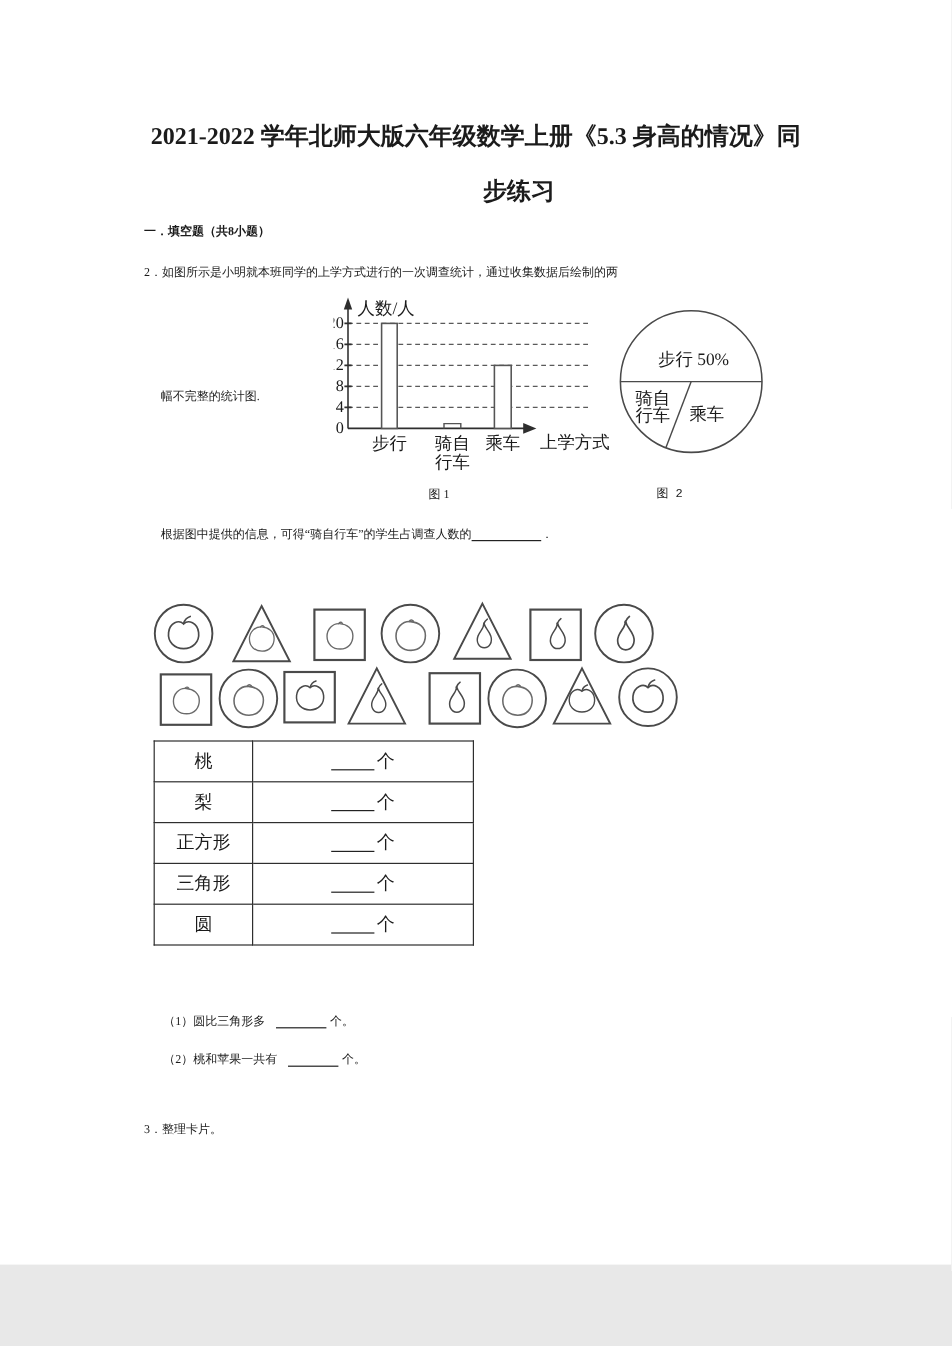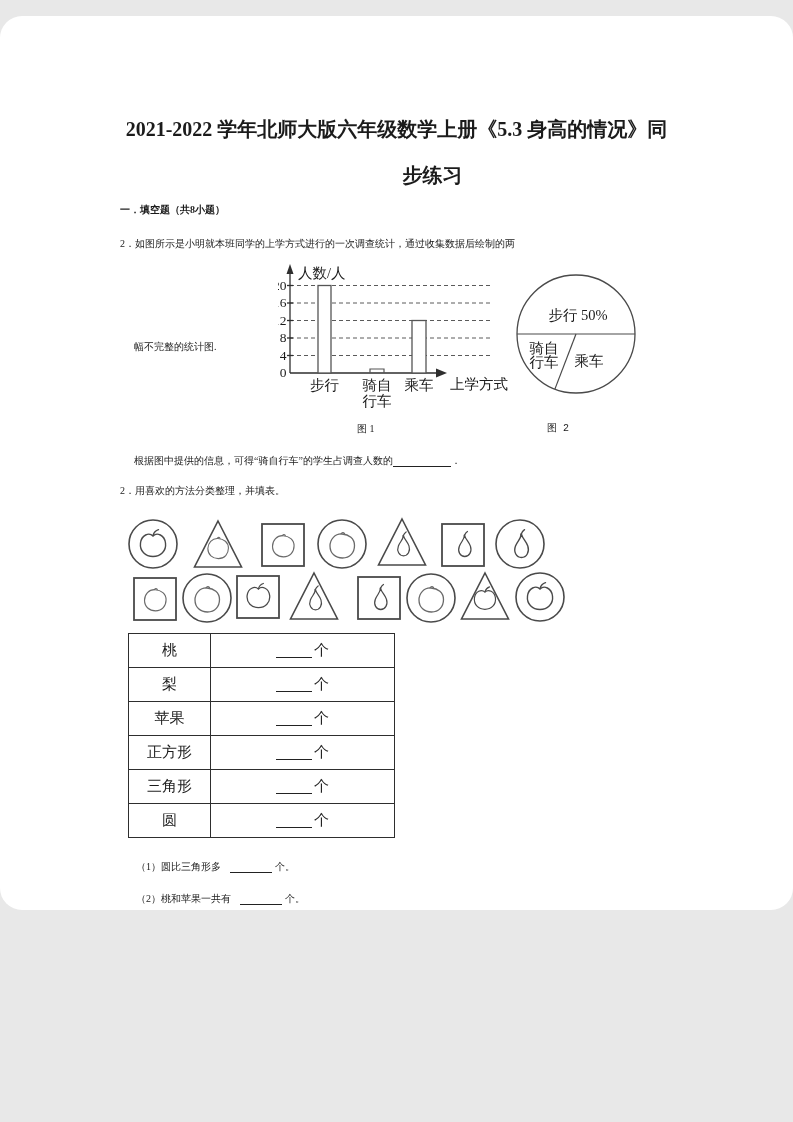--- a/index.html
+++ b/index.html
@@ -1,21 +1,20 @@
 <!DOCTYPE html>
 <html><head>
 <meta charset="utf-8">
 <style>
   html,body { margin:0; padding:0; background:#e8e8e8; }
   .page {
-    position:relative; width:793px; height:894px; margin:16px auto;
+    position:relative; width:793px; height:1054px; margin:0 auto;
     background:#ffffff; color:#1b1b1b;
     font-family:"Liberation Serif","DejaVu Serif",serif;
     overflow:hidden;
-    border-radius:22px;
   }
   .abs { position:absolute; }
   .t { font-size:10px; line-height:1.25; white-space:nowrap; }
   .bold { font-weight:bold; }
   .title-line {
     left:0; width:100%; text-align:center;
     font-size:20px; font-weight:bold; white-space:nowrap;
   }
   .blank {
     display:inline-block; border-bottom:1px solid #222;
@@ -127,21 +126,20 @@
     <text x="34" y="84" font-size="14.5" text-anchor="middle">骑自</text>
     <text x="34" y="98" font-size="14.5" text-anchor="middle">行车</text>
     <text x="79" y="97" font-size="14.5" text-anchor="middle">乘车</text>
   </svg>
 
   <div class="abs t" style="left:357px; top:407px;">图 1</div>
   <div class="abs t" style="left:547px; top:407px;font-family:Liberation Mono, monospace;">图 2</div>
 
   <div class="abs t" style="left:134px; top:435px;"><span>根据图中提供的信息，可得“骑自行车”的学生占调查人数的</span><span class="blank blank-q1"></span><span>．</span></div>
 
-  <div class="abs t" style="left:120px; top:469px;">2．用喜欢的方法分类整理，并填表。</div>
 
   <svg class="shape-cell" style="left:127px; top:502px;" viewBox="0 0 52 52">
       <use href="#sh-circle"></use>
       <use href="#fr-apple" x="10" y="9.5"></use>
     </svg>
   <svg class="shape-cell" style="left:192px; top:502px;" viewBox="0 0 52 52">
       <use href="#sh-triangle"></use>
       <g transform="translate(12.5,15) scale(0.84)">
         <use href="#fr-peach"></use>
       </g>
@@ -224,24 +222,20 @@
     <tbody>
       <tr>
         <td>桃</td>
         <td><span class="blank blank-cell"></span><span>个</span></td>
       </tr>
       <tr>
         <td>梨</td>
         <td><span class="blank blank-cell"></span><span>个</span></td>
       </tr>
       <tr>
-        <td>苹果</td>
-        <td><span class="blank blank-cell"></span><span>个</span></td>
-      </tr>
-      <tr>
         <td>正方形</td>
         <td><span class="blank blank-cell"></span><span>个</span></td>
       </tr>
       <tr>
         <td>三角形</td>
         <td><span class="blank blank-cell"></span><span>个</span></td>
       </tr>
       <tr>
         <td>圆</td>
         <td><span class="blank blank-cell"></span><span>个</span></td>

